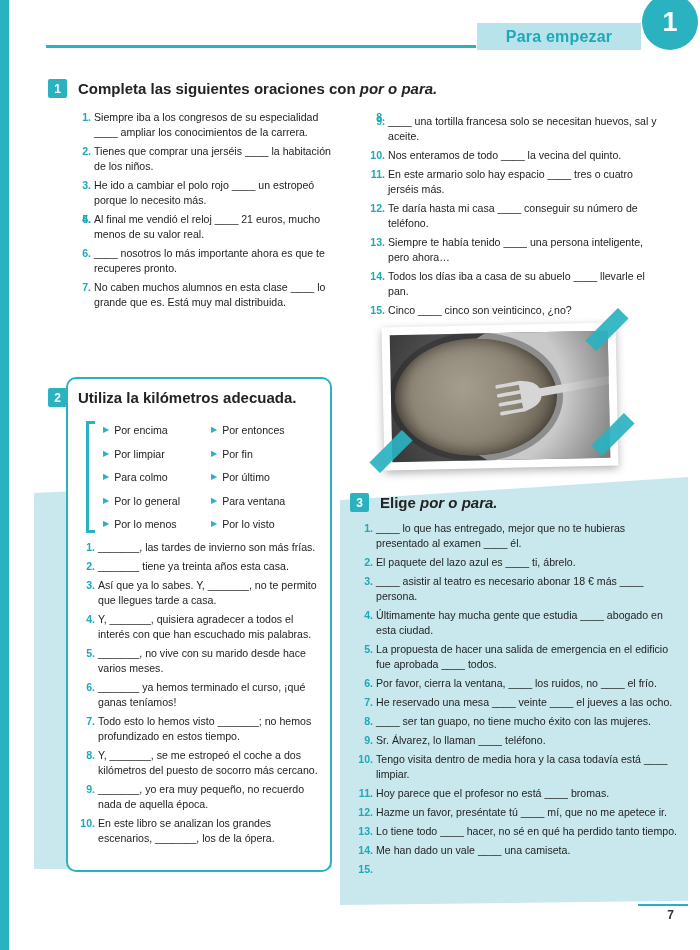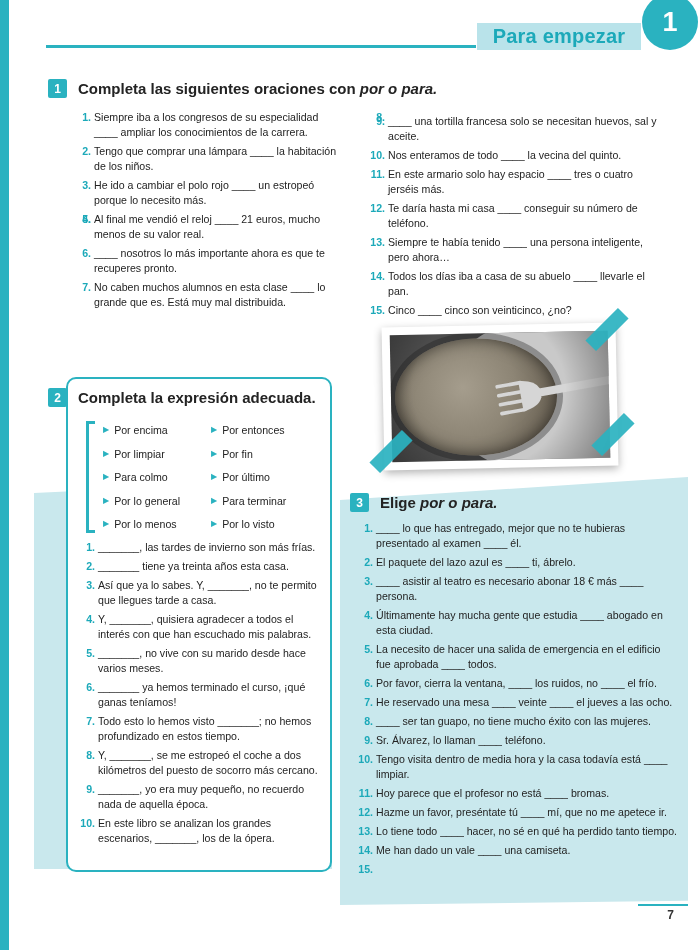--- a/index.html
+++ b/index.html
@@ -12,21 +12,21 @@
   }
   html,body{margin:0;padding:0;background:#fff;}
   .page{position:relative;width:700px;height:950px;background:#fff;overflow:hidden;
         font-family:"Liberation Sans",sans-serif;color:var(--ink);}
   .leftbar{position:absolute;left:0;top:0;width:9px;height:100%;background:var(--accent);}
 
   
   .header-rule{position:absolute;left:46px;top:45px;width:430px;height:3px;background:var(--accent);}
   .header-strip{position:absolute;left:477px;top:23px;width:164px;height:27px;background:var(--strip);
                 display:flex;align-items:center;justify-content:center;}
-  .header-title{color:var(--accent_text);font-weight:bold;font-size:20px;letter-spacing:.2px;}
+  .header-title{color:var(--accent_text);font-weight:bold;font-size:16px;letter-spacing:.2px;}
   .chapter-circle{position:absolute;left:642px;top:-6px;width:56px;height:56px;border-radius:50%;
                   background:var(--accent);color:#fff;display:flex;align-items:center;justify-content:center;
                   font-size:27px;font-weight:bold;}
 
   
   .ex-head{position:absolute;display:flex;align-items:center;gap:11px;}
   .badge{min-width:19px;height:19px;padding:0 2px;box-sizing:border-box;background:var(--accent);color:#fff;
          font-weight:bold;font-size:12px;display:flex;align-items:center;justify-content:center;border-radius:2px;}
   .ex-title{font-weight:bold;font-size:15px;}
   .ex1-head{left:48px;top:79px;}
@@ -98,21 +98,21 @@
     <span class="badge">1</span>
     <span class="ex-title"><span>Completa las siguientes oraciones con </span><em>por o para.</em></span>
   </div>
   <div class="items ex1-colL">
 
       <div class="item">
         <span class="num">1.</span><span class="txt">Siempre iba a los congresos de su especialidad ____ ampliar los conocimientos de la carrera.</span>
       </div>
 
       <div class="item">
-        <span class="num">2.</span><span class="txt">Tengo que comprar una lámpara ____ la habitación de los niños.</span>
+        <span class="num">2.</span><span class="txt">Tienes que comprar una jerséis ____ la habitación de los niños.</span>
       </div>
 
       <div class="item">
         <span class="num">3.</span><span class="txt">He ido a cambiar el polo rojo ____ un estropeó porque lo necesito más.</span>
       </div>
 
       <div class="item">
         <span class="num">4.</span>
       </div>
 
@@ -181,21 +181,21 @@
     </div>
   </div>
   <div class="tape tape1"></div>
   <div class="tape tape2"></div>
   <div class="tape tape3"></div>
 
   <div class="panel panel2"></div>
   <div class="box2"></div>
   <div class="ex-head ex2-head">
     <span class="badge">2</span>
-    <span class="ex-title">Completa la expresión adecuada.</span>
+    <span class="ex-title">Utiliza la kilómetros adecuada.</span>
   </div>
   <div class="expr-wrap">
     <div class="bracket"></div>
     <div class="expr-col expr-col-left">
 
         <div class="expr-item">
           <span class="expr-arrow">▶</span>
           <span>Por encima</span>
         </div>
 
@@ -231,21 +231,21 @@
           <span>Por fin</span>
         </div>
 
         <div class="expr-item">
           <span class="expr-arrow">▶</span>
           <span>Por último</span>
         </div>
 
         <div class="expr-item">
           <span class="expr-arrow">▶</span>
-          <span>Para terminar</span>
+          <span>Para ventana</span>
         </div>
 
         <div class="expr-item">
           <span class="expr-arrow">▶</span>
           <span>Por lo visto</span>
         </div>
       </div>
   </div>
   <div class="items ex2-items">
 
@@ -307,21 +307,21 @@
 
       <div class="item">
         <span class="num">3.</span><span class="txt">____ asistir al teatro es necesario abonar 18 € más ____ persona.</span>
       </div>
 
       <div class="item">
         <span class="num">4.</span><span class="txt">Últimamente hay mucha gente que estudia ____ abogado en esta ciudad.</span>
       </div>
 
       <div class="item">
-        <span class="num">5.</span><span class="txt">La necesito de hacer una salida de emergencia en el edificio fue aprobada ____ todos.</span>
+        <span class="num">5.</span><span class="txt">La propuesta de hacer una salida de emergencia en el edificio fue aprobada ____ todos.</span>
       </div>
 
       <div class="item">
         <span class="num">6.</span><span class="txt">Por favor, cierra la ventana, ____ los ruidos, no ____ el frío.</span>
       </div>
 
       <div class="item">
         <span class="num">7.</span><span class="txt">He reservado una mesa ____ veinte ____ el jueves a las ocho.</span>
       </div>
 

